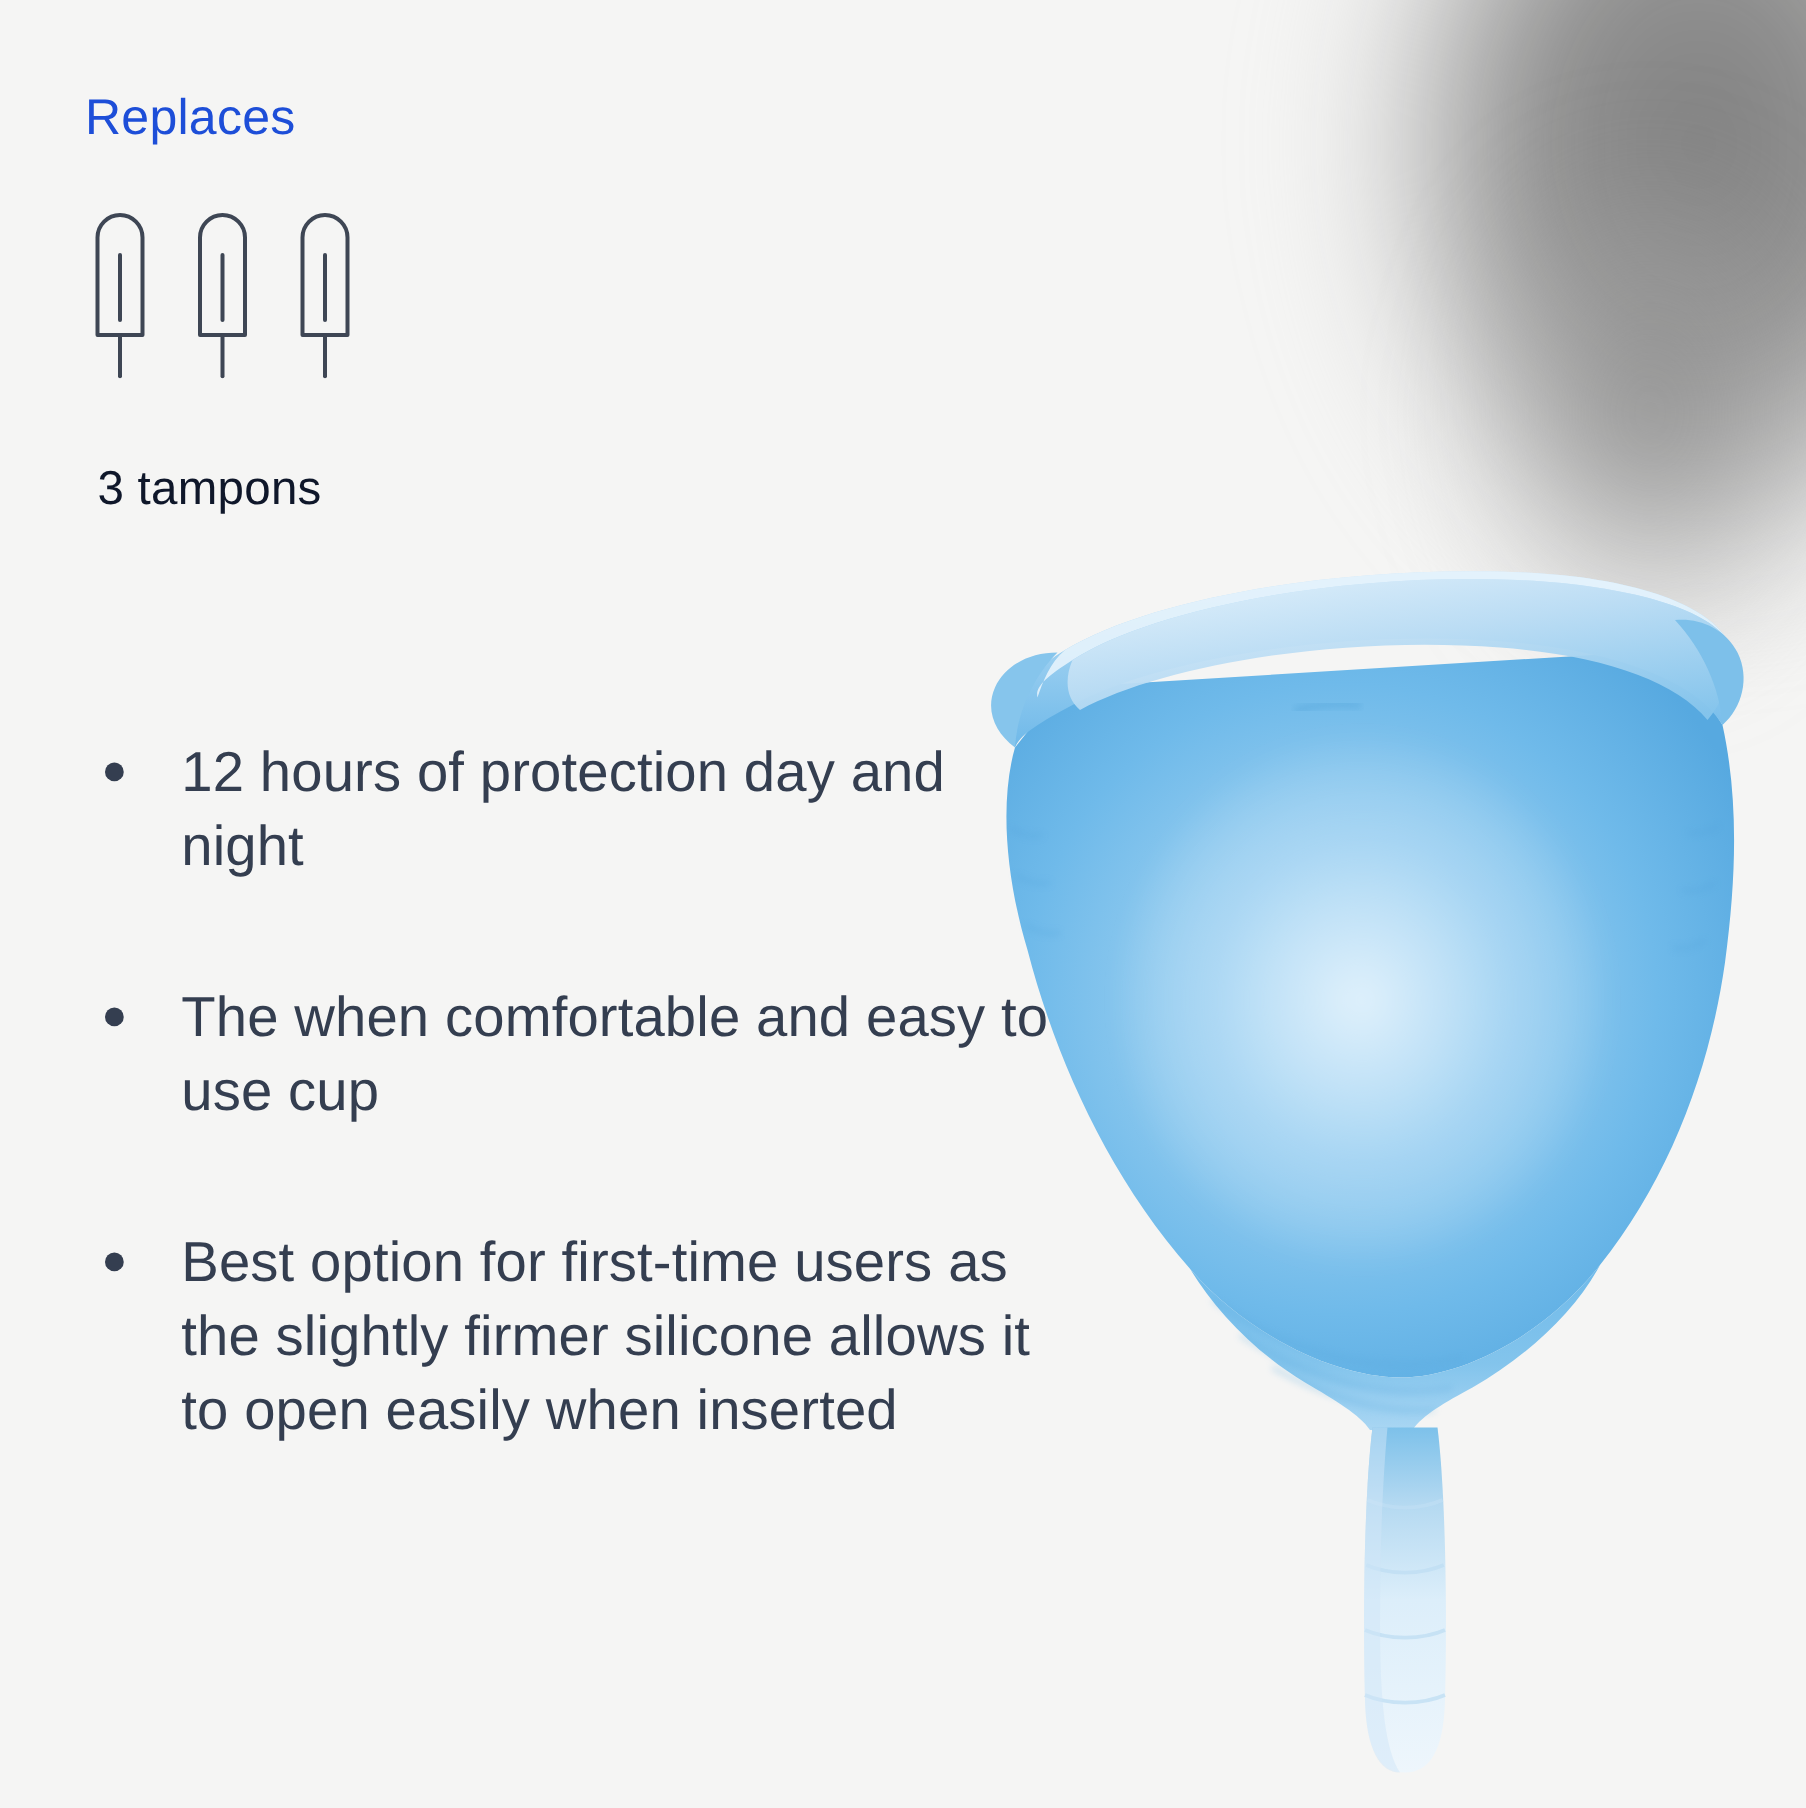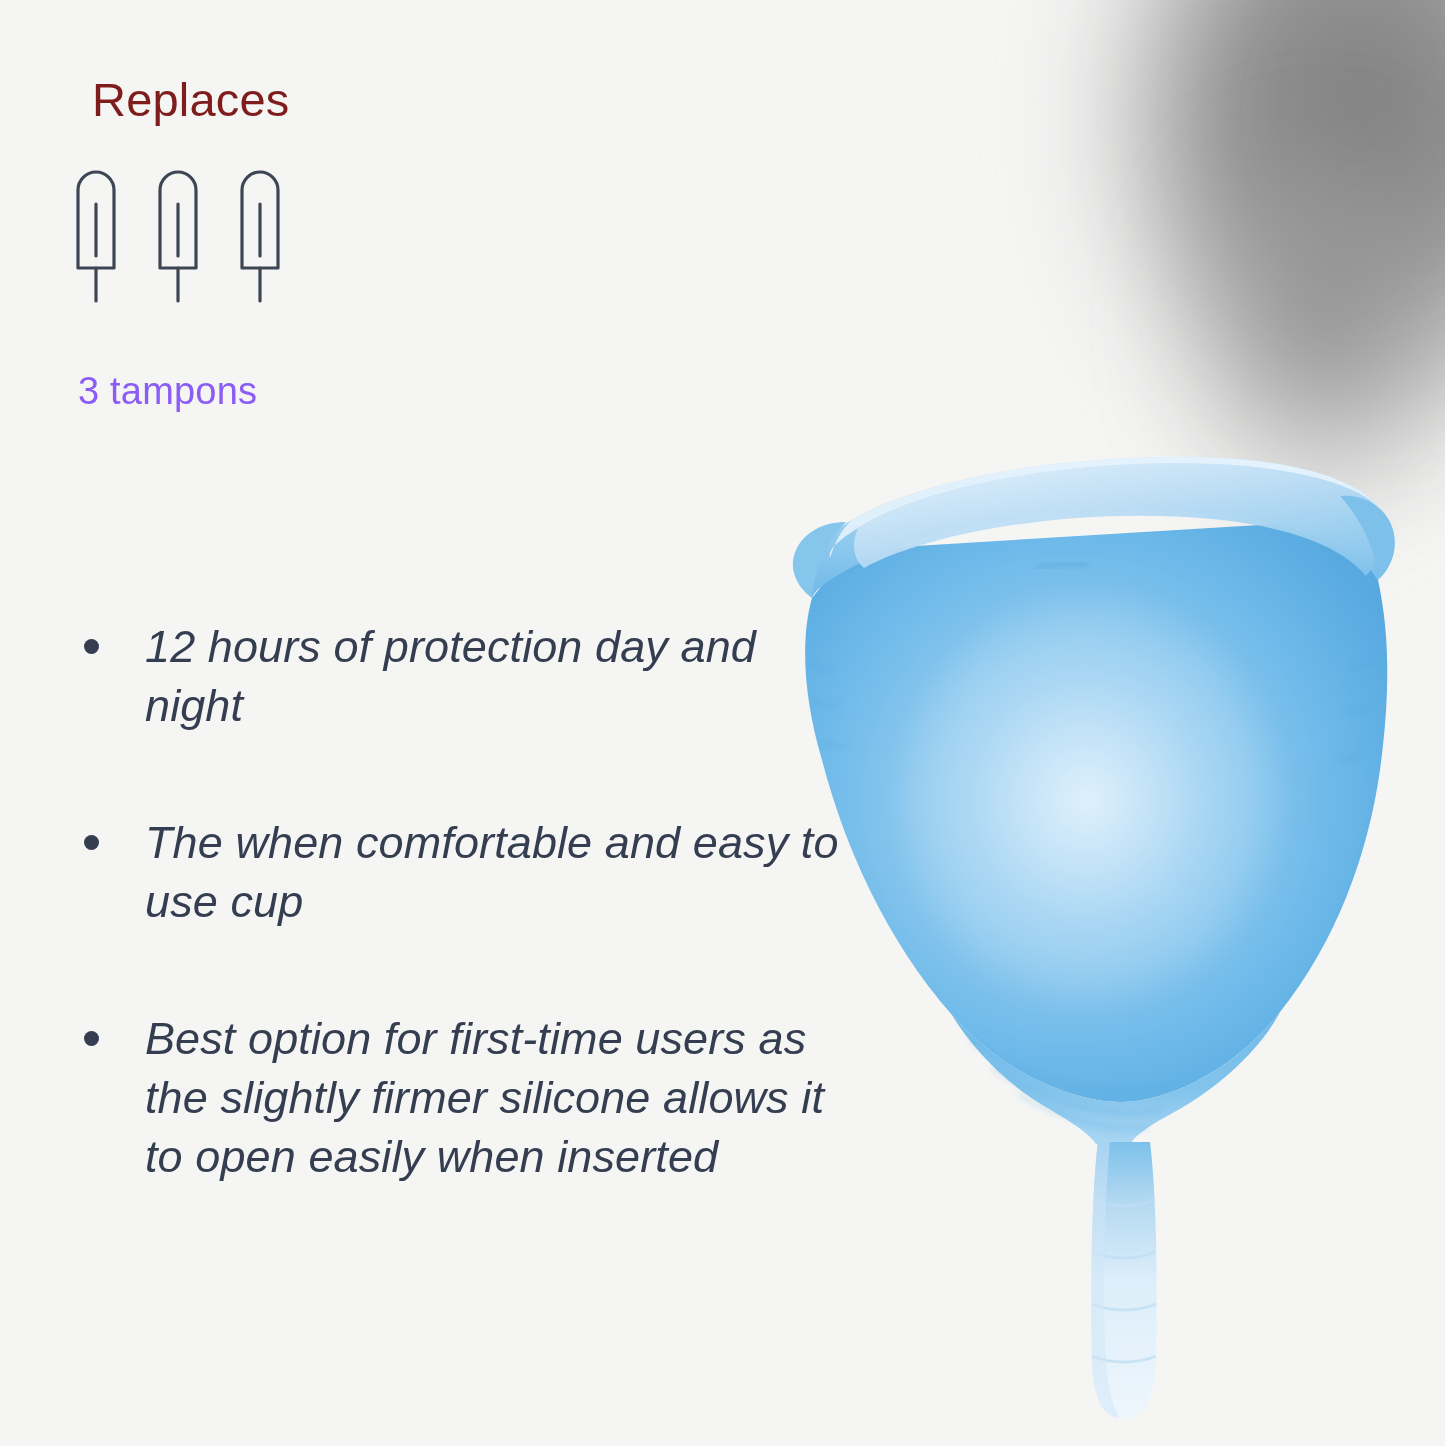--- a/index.html
+++ b/index.html
@@ -40,43 +40,42 @@
         rgba(165,165,165,0.40) 50%,
         rgba(245,245,244,0) 100%);
     filter:blur(40px);
     pointer-events:none;
   }
 
   
   #content { position:absolute; left:0; top:0; width:860px; height:100%; }
 
   #replaces-heading {
-    position:absolute; left:92px; top:72px;
-    font-size:47px; font-weight:400; letter-spacing:0.2px;
-    color:#7f1d1d;
+    position:absolute; left:68px; top:72px;
+    font-size:40px; font-weight:400; letter-spacing:0.2px;
+    color:#1d4ed8;
   }
 
   #tampon-icons {
     position:absolute; left:75px; top:168px;
     display:flex; gap:40px;
   }
   .tampon-icon { display:block; }
 
   #tampons-count {
     position:absolute; left:78px; top:370px;
     font-size:38px; font-weight:400; letter-spacing:0.2px;
-    color:#8b5cf6;
+    color:#0f172a;
     text-align:center;
   }
 
   #benefits-list {
-    position:absolute; left:70px; top:617px;
+    position:absolute; left:70px; top:588px;
     width:790px;
     list-style:none;
-    font-style:italic;
   }
   .benefit-item {
     position:relative;
     padding-left:75px;
     margin-bottom:77px;
     font-size:45px;
     font-weight:400;
     line-height:1.32;
     color:#343e50;
     letter-spacing:0.1px;

